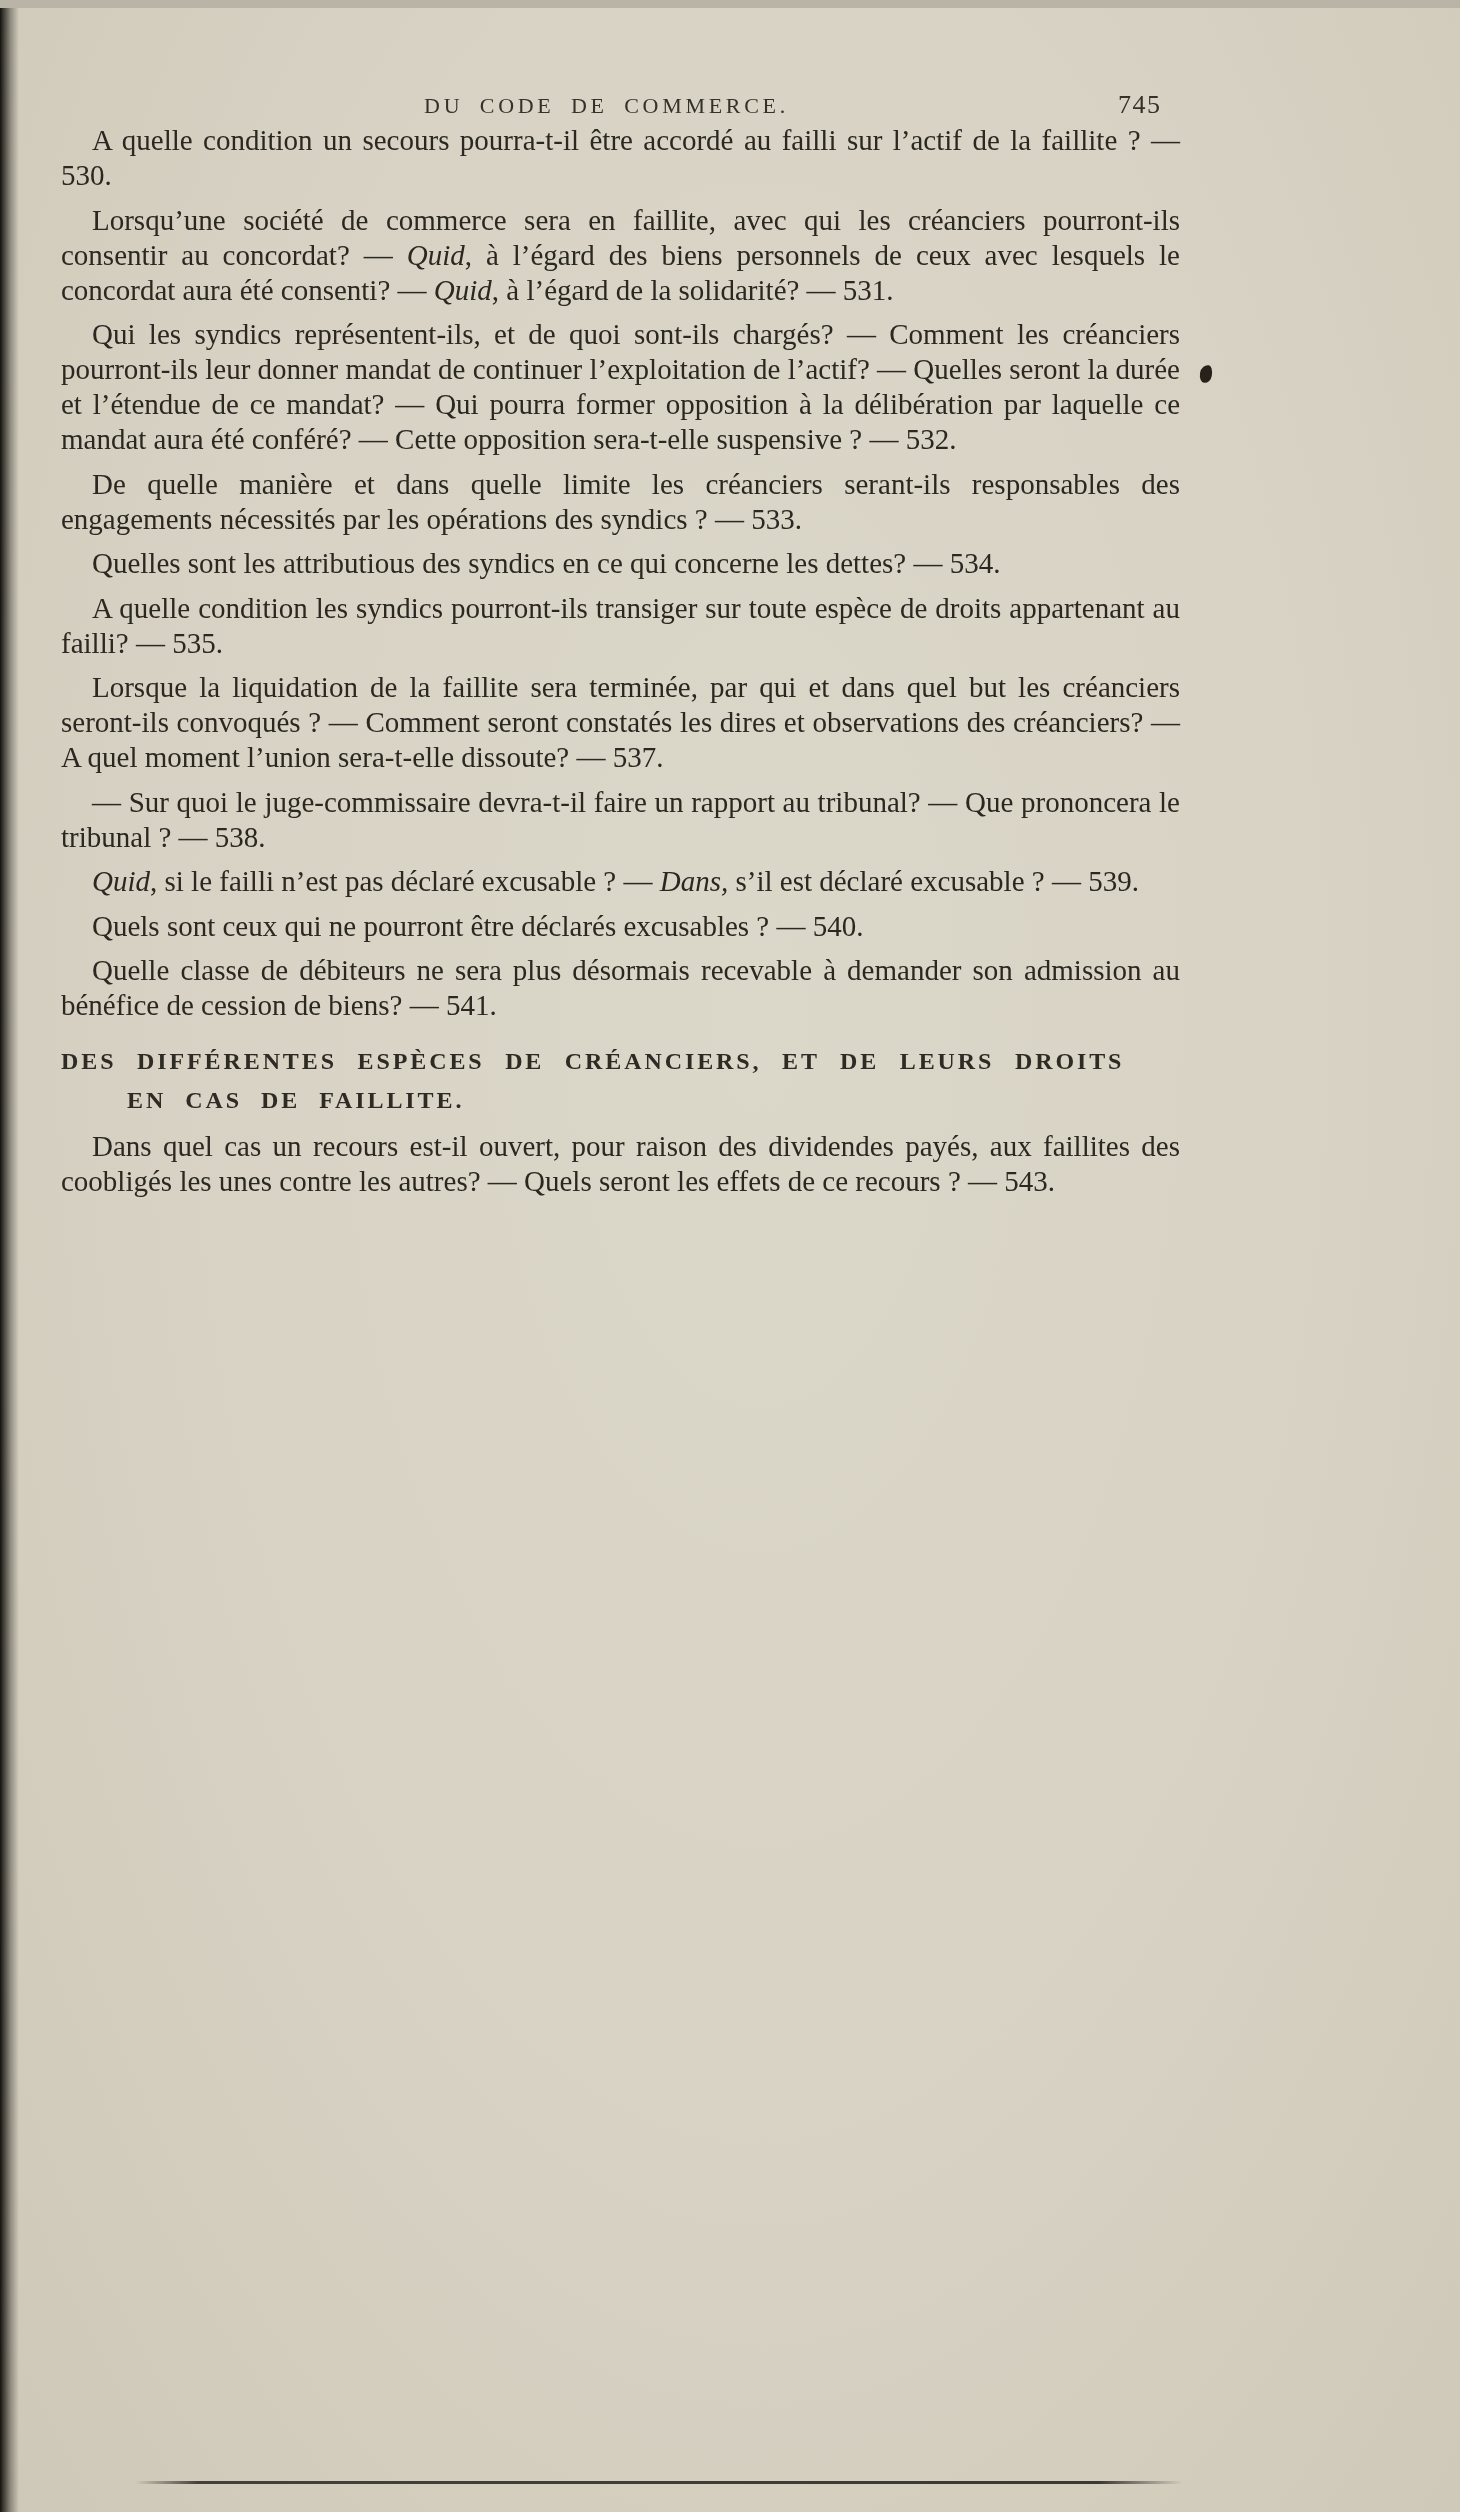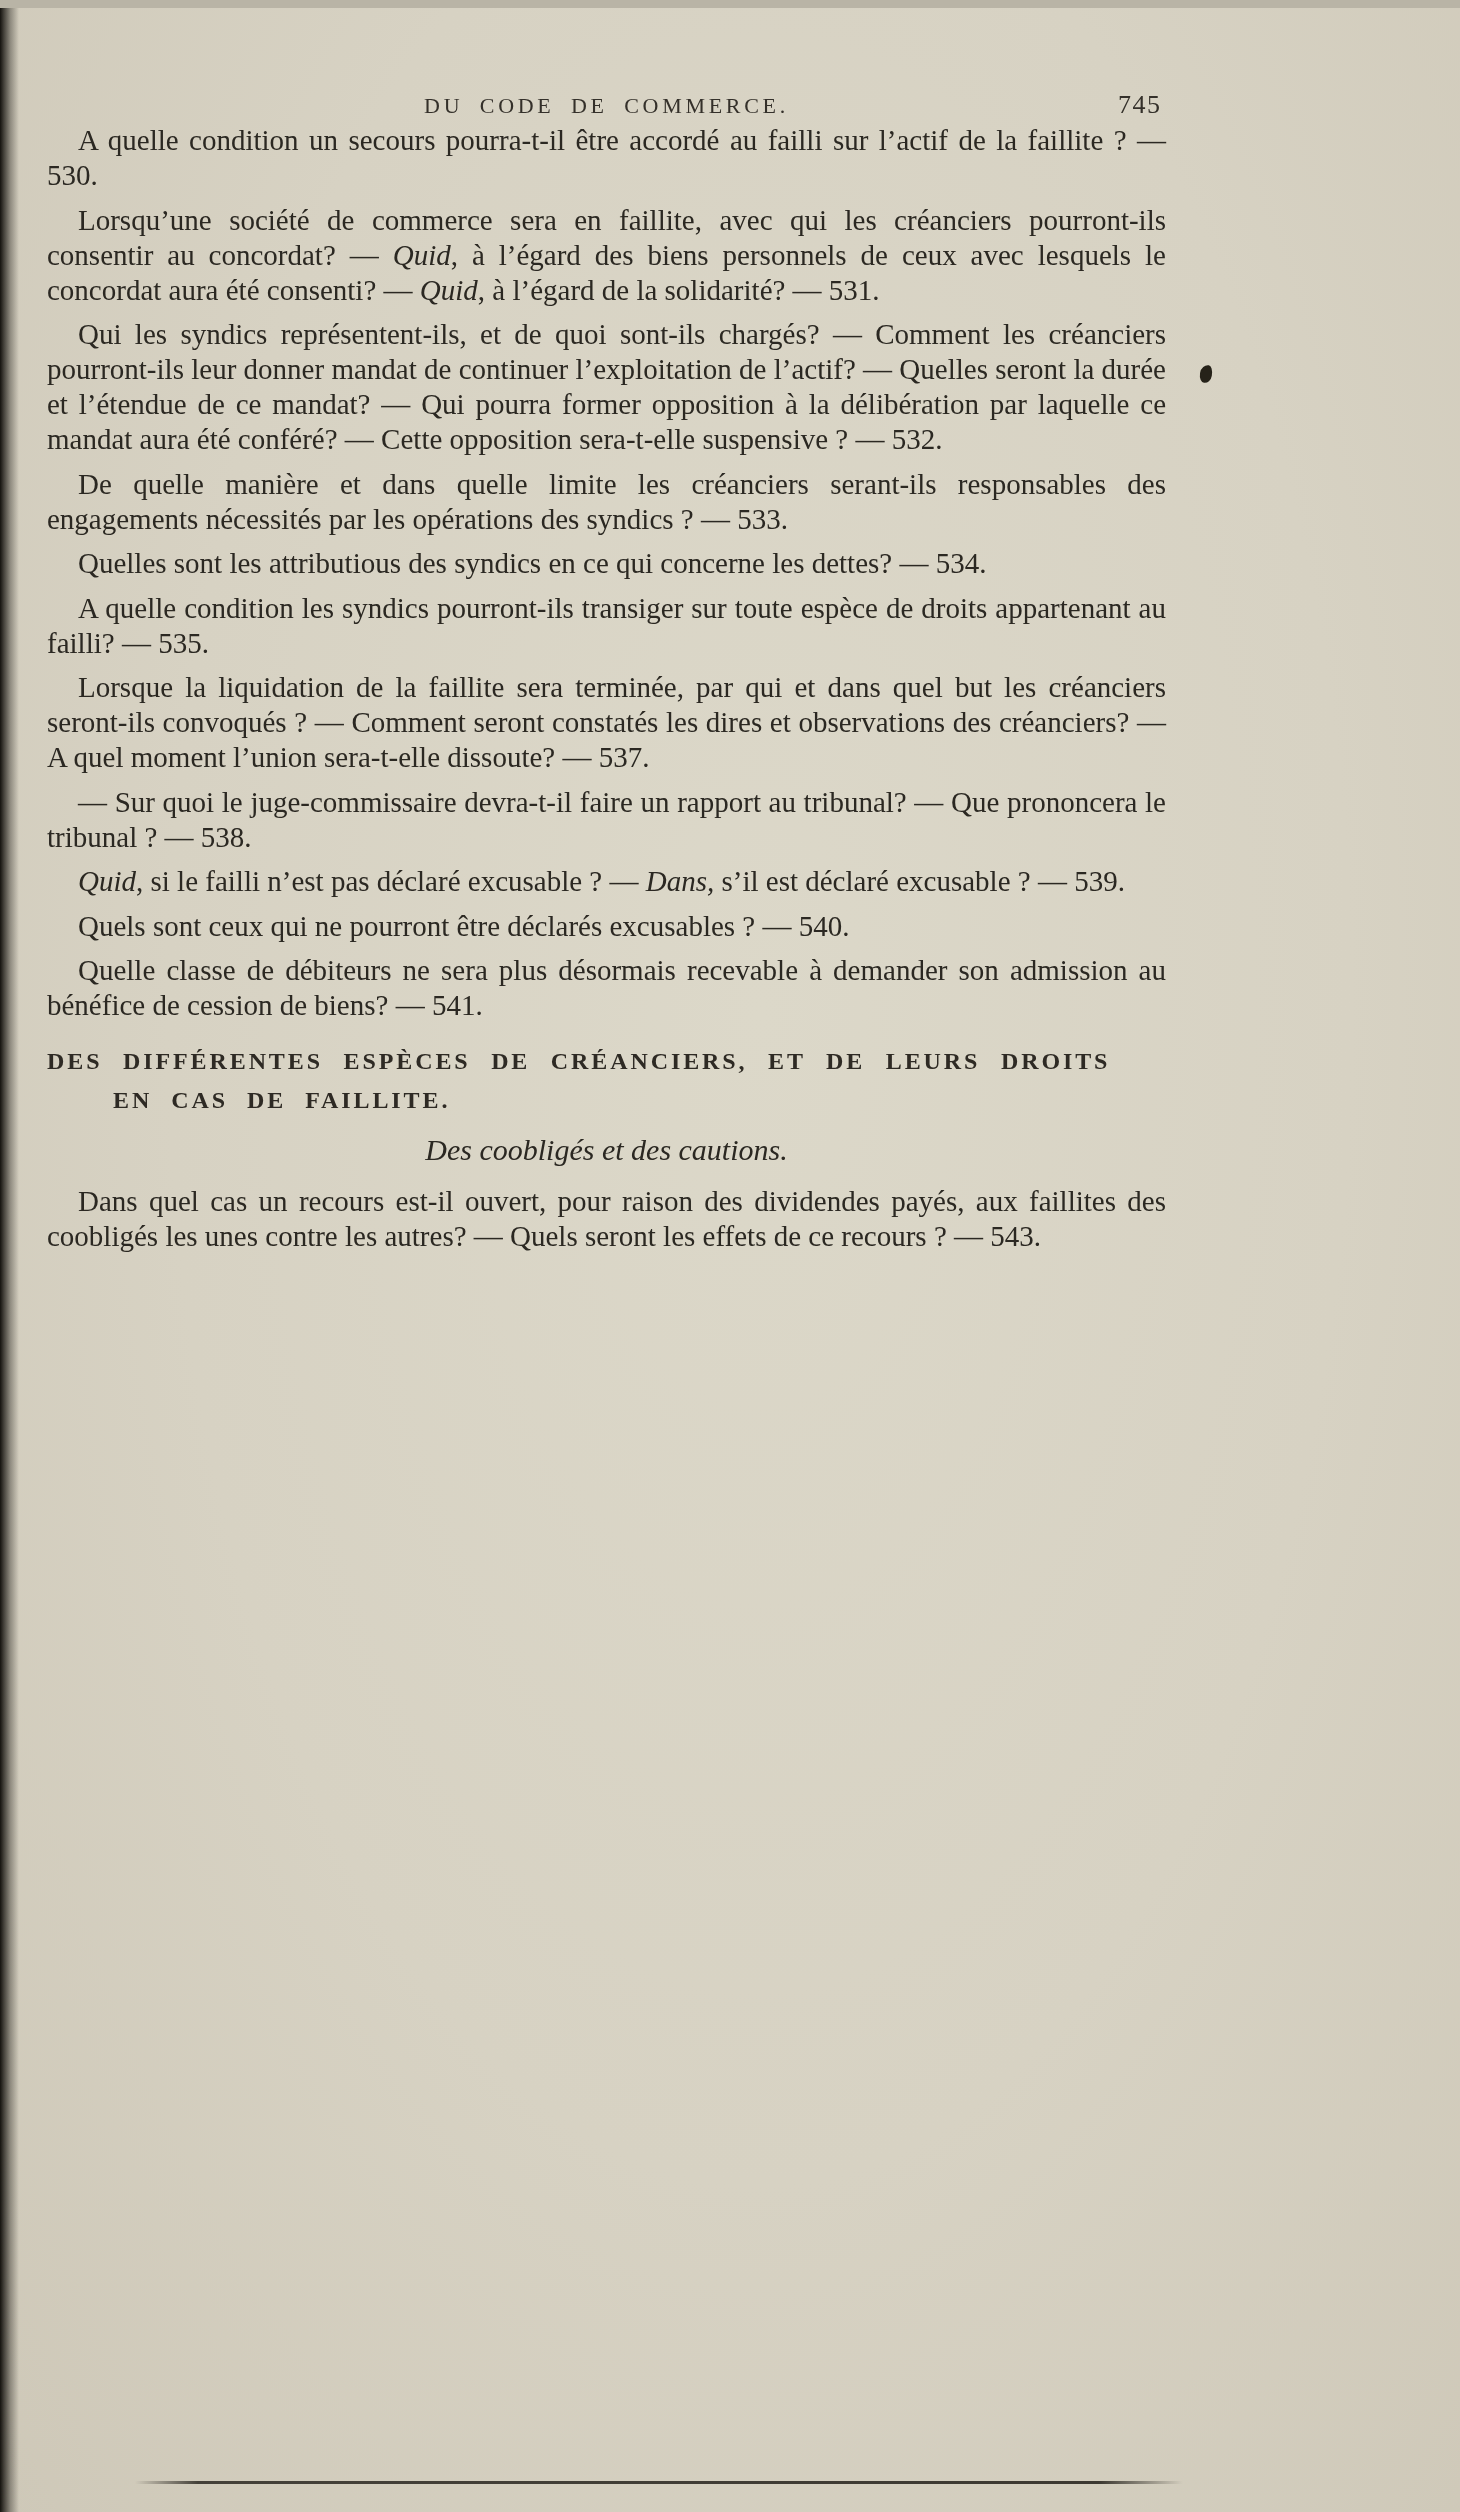--- a/index.html
+++ b/index.html
@@ -47,21 +47,21 @@
     position: absolute;
     right: 4.4px;
     top: -2.9px;
     font-size: 26px;
     letter-spacing: 1.5px;
     color: #34302a;
   }
   .content {
     position: absolute;
     top: 115px;
-    left: 47px;
+    left: 61px;
     width: 1119px;
     font-size: 29px;
     line-height: 35px;
     text-align: justify;
   }
   .para {
     margin: 0 0 9.5px 0;
     text-indent: 31px;
   }
   .it { font-style: italic; }
@@ -128,21 +128,20 @@
         <p class="para"><span>A quelle condition les syndics pourront-ils transiger sur toute espèce de droits appartenant au failli? — 535.</span></p>
         <p class="para"><span>Lorsque la liquidation de la faillite sera terminée, par qui et dans quel but les créanciers seront-ils convoqués ? — Comment seront constatés les dires et observations des créanciers? — A quel moment l’union sera-t-elle dissoute? — 537.</span></p>
         <p class="para"><span>— Sur quoi le juge-commissaire devra-t-il faire un rapport au tribunal? — Que prononcera le tribunal ? — 538.</span></p>
         <p class="para"><span class="it">Quid</span><span>, si le failli n’est pas déclaré excusable ? — </span><span class="it">Dans,</span><span> s’il est déclaré excusable ? — 539.</span></p>
         <p class="para"><span>Quels sont ceux qui ne pourront être déclarés excusables ? — 540.</span></p>
         <p class="para"><span>Quelle classe de débiteurs ne sera plus désormais recevable à demander son admission au bénéfice de cession de biens? — 541.</span></p>
         <div class="section-heading">
           <div class="sh-line sh-line-0">DES DIFFÉRENTES ESPÈCES DE CRÉANCIERS, ET DE LEURS DROITS</div>
           <div class="sh-line sh-line-1">EN CAS DE FAILLITE.</div>
         </div>
-        <div class="subheading">Des coobligés et des cautions.</div>
         <p class="para"><span>Dans quel cas un recours est-il ouvert, pour raison des dividendes payés, aux faillites des coobligés les unes contre les autres? — Quels seront les effets de ce recours ? — 543.</span></p>
       </div>
   </div>
 
   <div class="ink-blot"></div>
   <div class="bottom-scan-line"></div>
 </div>
 
 
 </body></html>

